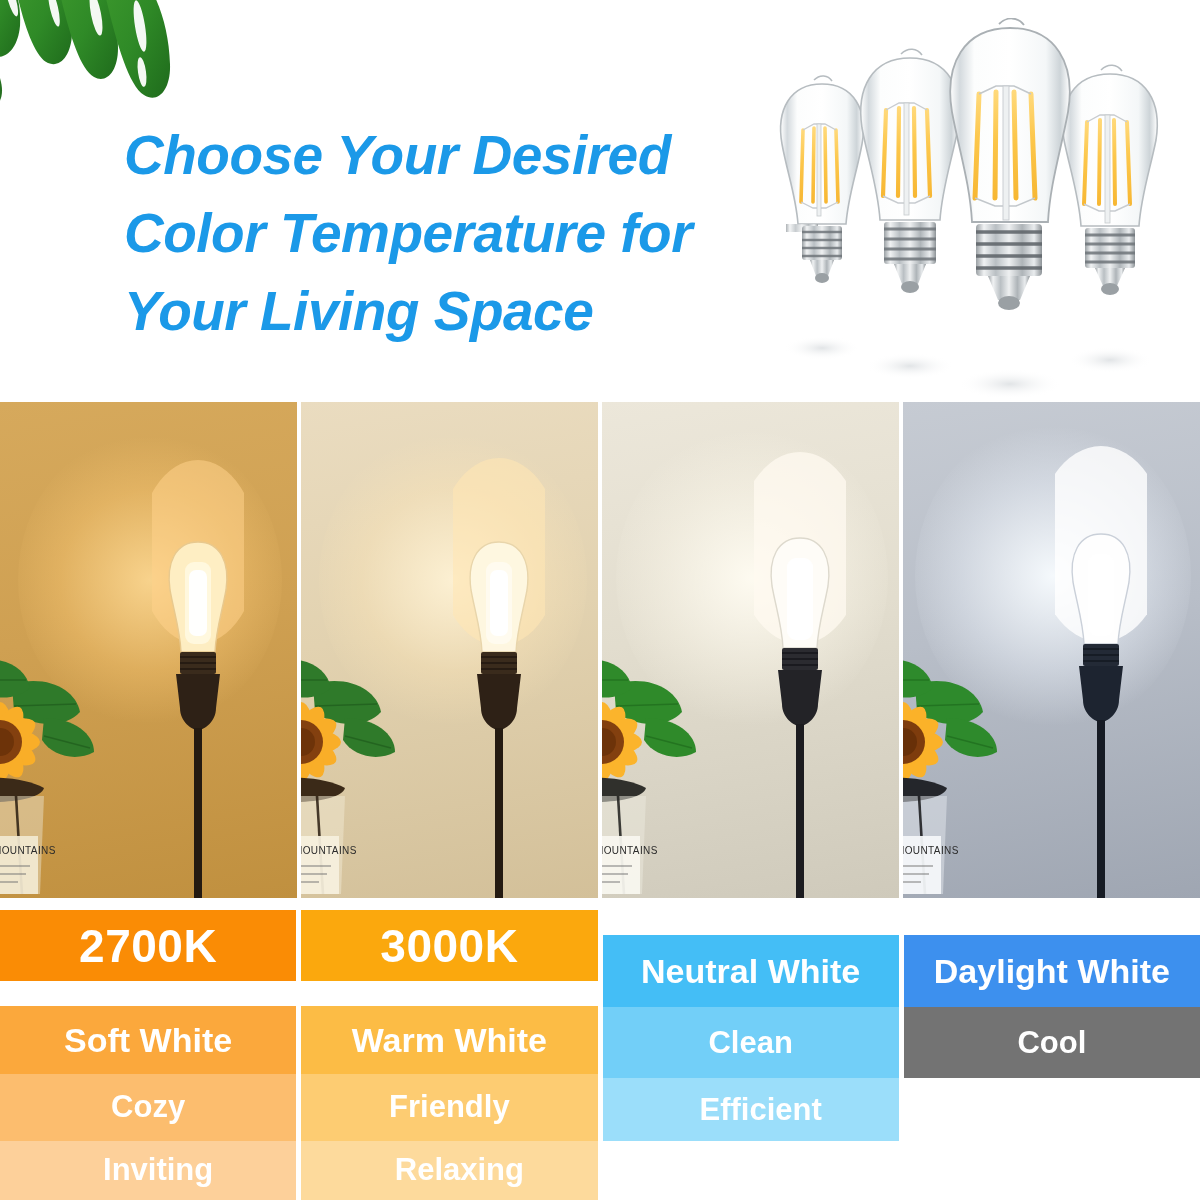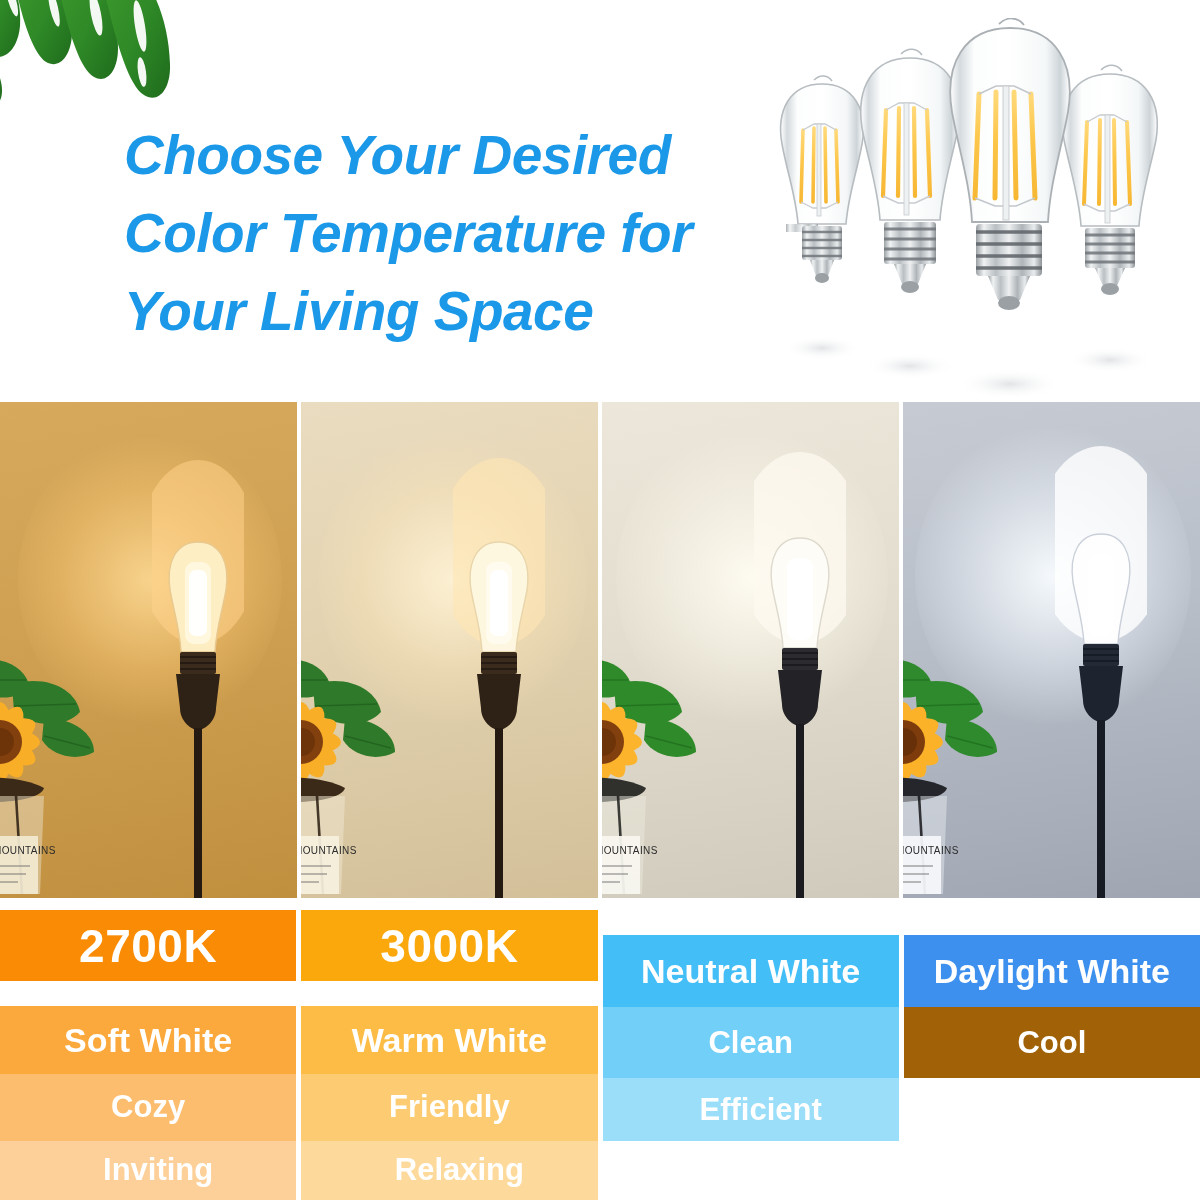--- a/index.html
+++ b/index.html
@@ -538,15 +538,15 @@
   </div>
 
   <div class="swatch-col">
     <div class="cell cell-name" style="background:#44bef6">Neutral White</div>
     <div class="cell cell-word1" style="background:#72cff8">Clean</div>
     <div class="cell cell-word2" style="background:#9bdefa">Efficient</div>
   </div>
 
   <div class="swatch-col">
     <div class="cell cell-name" style="background:#3d90ee">Daylight White</div>
-    <div class="cell cell-word1" style="background:#a16207">Cool</div>
+    <div class="cell cell-word1" style="background:#737373">Cool</div>
   </div>
 </div>
 
 </body></html>

